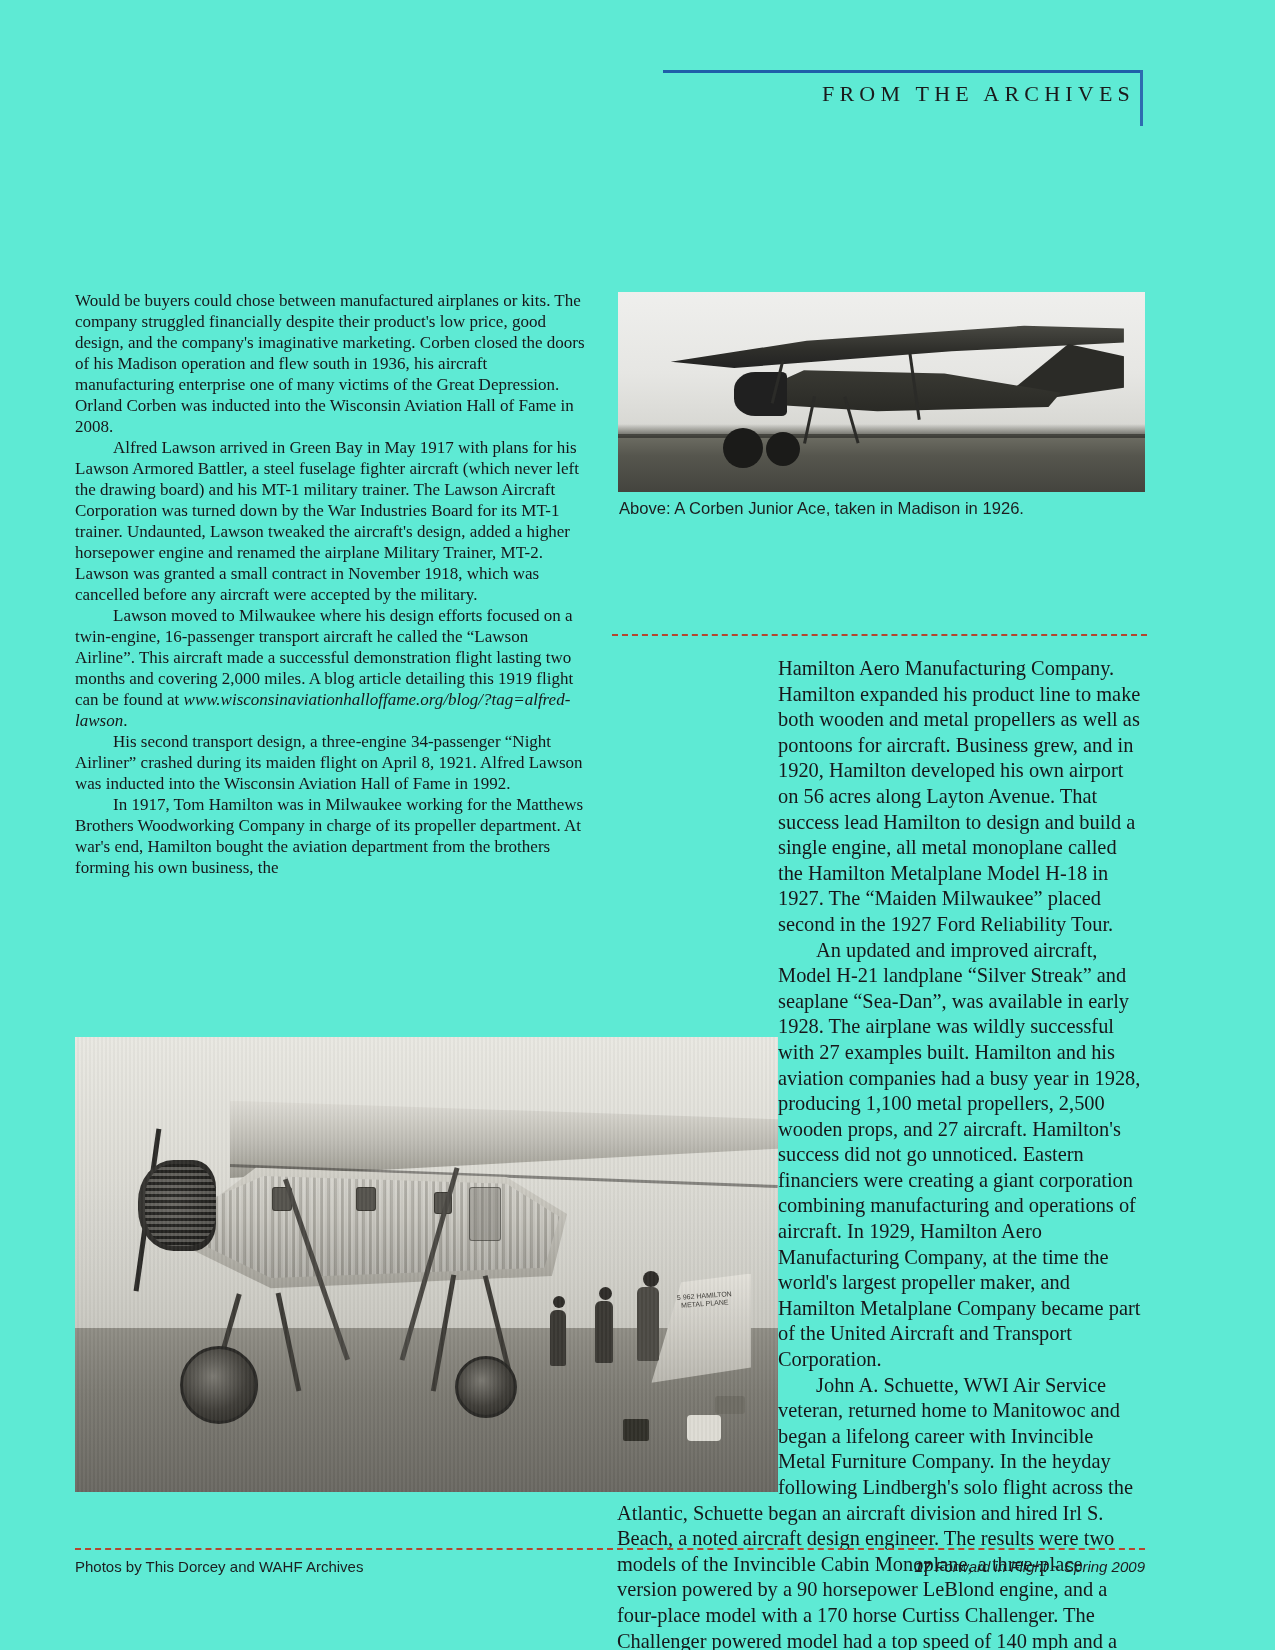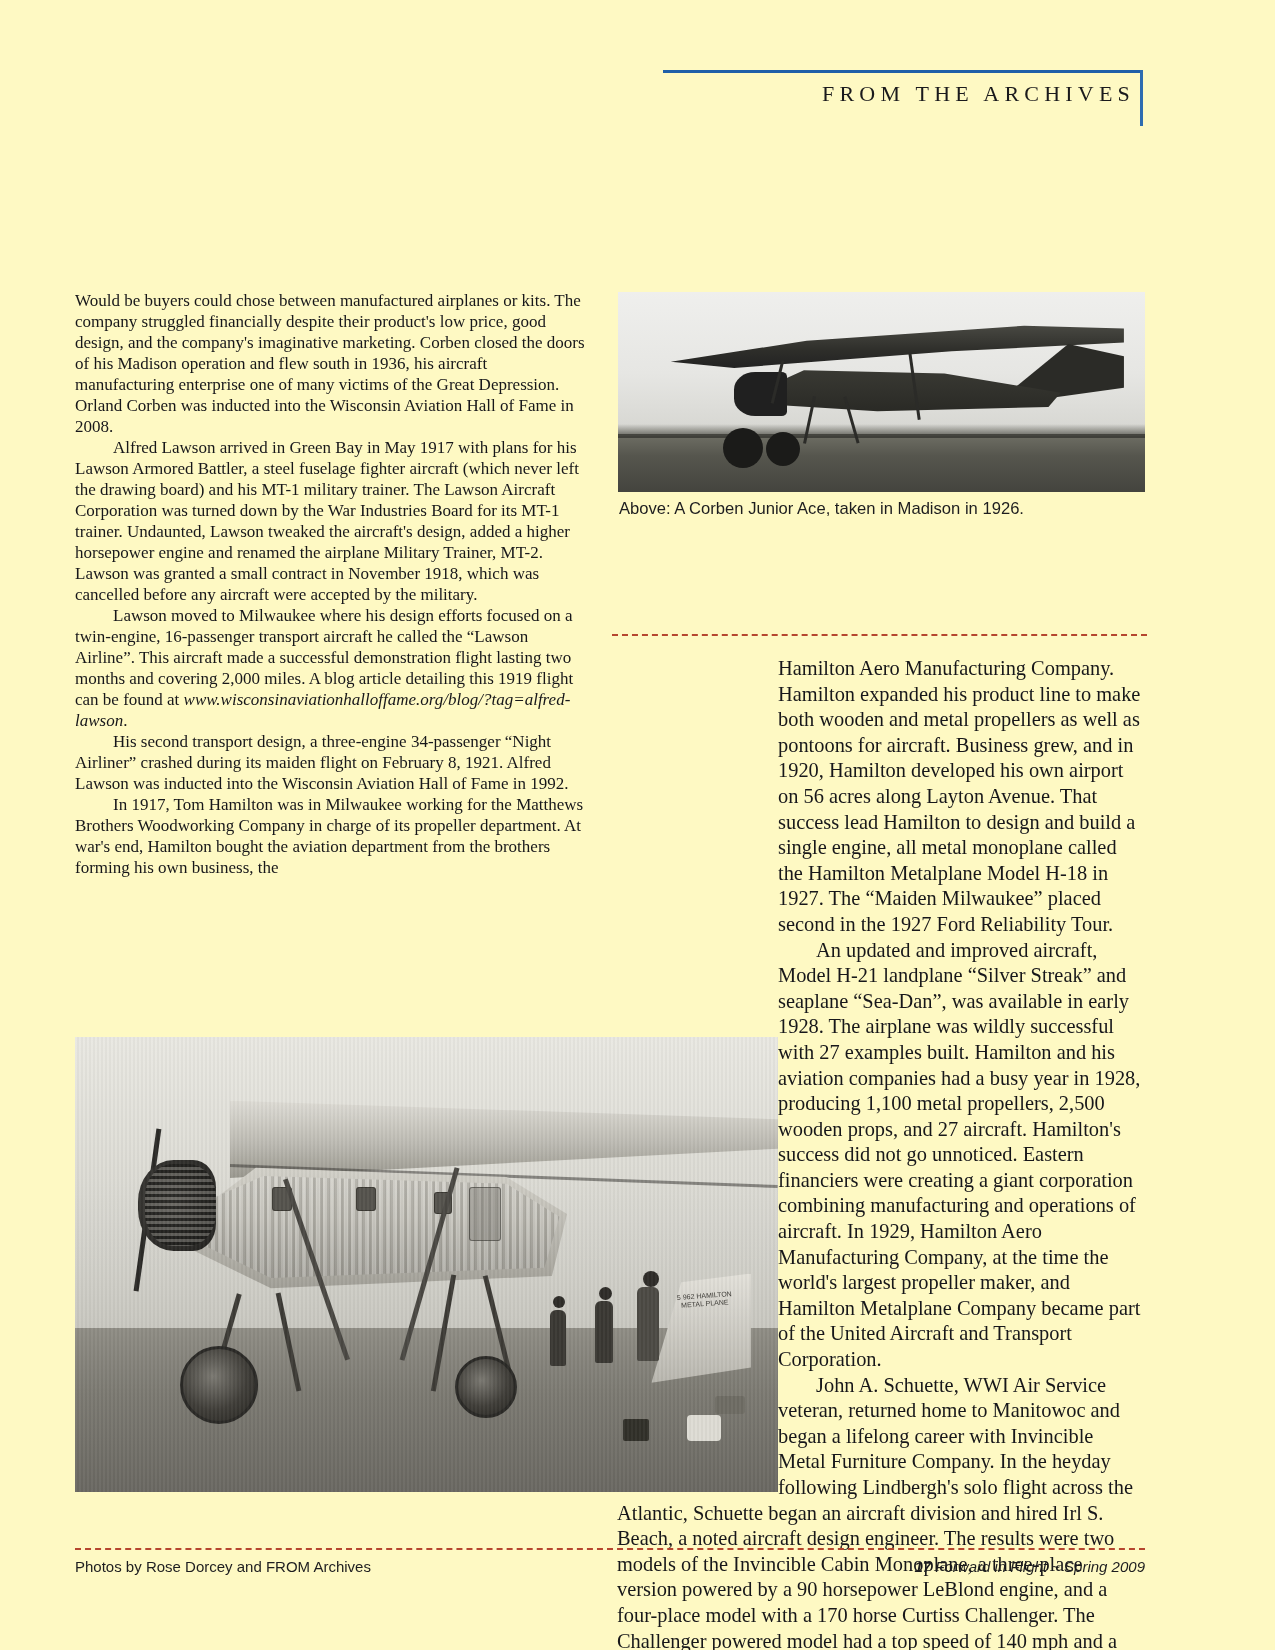--- a/index.html
+++ b/index.html
@@ -4,21 +4,21 @@
 <style>
   html, body {
     margin: 0;
     padding: 0;
     background: #ffffff;
   }
   .page {
     position: relative;
     width: 1275px;
     height: 1650px;
-    background: #fef9c3;
+    background: #5eead4;
     overflow: hidden;
     font-family: "Liberation Serif", serif;
     color: #17171a;
   }
 
   
   .header {
     position: absolute;
     left: 663px;
     top: 64px;
@@ -421,21 +421,21 @@
   <div class="caption-block">
     <p>Above: A Corben Junior Ace, taken in Madison in 1926.</p>
   </div>
 
   <div class="dash-rule dash-caption"></div>
 
   <div class="col-left">
     <p class="body">Would be buyers could chose between manufactured airplanes or kits. The company struggled financially despite their product's low price, good design, and the company's imaginative marketing. Corben closed the doors of his Madison operation and flew south in 1936, his aircraft manufacturing enterprise one of many victims of the Great Depression. Orland Corben was inducted into the Wisconsin Aviation Hall of Fame in 2008.</p>
     <p class="body">Alfred Lawson arrived in Green Bay in May 1917 with plans for his Lawson Armored Battler, a steel fuselage fighter aircraft (which never left the drawing board) and his MT-1 military trainer. The Lawson Aircraft Corporation was turned down by the War Industries Board for its MT-1 trainer. Undaunted, Lawson tweaked the aircraft's design, added a higher horsepower engine and renamed the airplane Military Trainer, MT-2. Lawson was granted a small contract in November 1918, which was cancelled before any aircraft were accepted by the military.</p>
     <p class="body"><span>Lawson moved to Milwaukee where his design efforts focused on a twin-engine, 16-passenger transport aircraft he called the “Lawson Airline”. This aircraft made a successful demonstration flight lasting two months and covering 2,000 miles. A blog article detailing this 1919 flight can be found at </span><span class="ital">www.wisconsinaviationhalloffame.org/blog/?tag=alfred-lawson</span><span>.</span></p>
-    <p class="body">His second transport design, a three-engine 34-passenger “Night Airliner” crashed during its maiden flight on February 8, 1921. Alfred Lawson was inducted into the Wisconsin Aviation Hall of Fame in 1992.</p>
+    <p class="body">His second transport design, a three-engine 34-passenger “Night Airliner” crashed during its maiden flight on April 8, 1921. Alfred Lawson was inducted into the Wisconsin Aviation Hall of Fame in 1992.</p>
     <p class="body">In 1917, Tom Hamilton was in Milwaukee working for the Matthews Brothers Woodworking Company in charge of its propeller department. At war's end, Hamilton bought the aviation department from the brothers forming his own business, the</p>
   </div>
 
   <div class="col-right-wrap">
     <div class="shim-left" style="float: left; width: 161px; height: 836px;"></div>
     <p class="body">Hamilton Aero Manufacturing Company. Hamilton expanded his product line to make both wooden and metal propellers as well as pontoons for aircraft. Business grew, and in 1920, Hamilton developed his own airport on 56 acres along Layton Avenue. That success lead Hamilton to design and build a single engine, all metal monoplane called the Hamilton Metalplane Model H-18 in 1927. The “Maiden Milwaukee” placed second in the 1927 Ford Reliability Tour.</p>
     <p class="body">An updated and improved aircraft, Model H-21 landplane “Silver Streak” and seaplane “Sea-Dan”, was available in early 1928. The airplane was wildly successful with 27 examples built. Hamilton and his aviation companies had a busy year in 1928, producing 1,100 metal propellers, 2,500 wooden props, and 27 aircraft. Hamilton's success did not go unnoticed. Eastern financiers were creating a giant corporation combining manufacturing and operations of aircraft. In 1929, Hamilton Aero Manufacturing Company, at the time the world's largest propeller maker, and Hamilton Metalplane Company became part of the United Aircraft and Transport Corporation.</p>
     <p class="body">John A. Schuette, WWI Air Service veteran, returned home to Manitowoc and began a lifelong career with Invincible Metal Furniture Company. In the heyday following Lindbergh's solo flight across the Atlantic, Schuette began an aircraft division and hired Irl S. Beach, a noted aircraft design engineer. The results were two models of the Invincible Cabin Monoplane, a three-place version powered by a 90 horsepower LeBlond engine, and a four-place model with a 170 horse Curtiss Challenger. The Challenger powered model had a top speed of 140 mph and a list price of $7,800. Both aircraft were unique in their “center-wing” design placing the center of the airfoil in alignment with the center of the prop hub.</p>
   </div>
 
@@ -481,20 +481,20 @@
 
     <div class="p2-bag1"></div>
     <div class="p2-bag2"></div>
     <div class="p2-bag3"></div>
 
     <div class="p2-grain"></div>
   </div>
 
   <div class="dash-rule dash-footer"></div>
   <div class="footer">
-    <div class="footer-left">Photos by Rose Dorcey and FROM Archives</div>
+    <div class="footer-left">Photos by This Dorcey and WAHF Archives</div>
     <div class="footer-right">
       <span class="footer-pageno">17</span>
       <span class="footer-pub">Forward in Flight ~ Spring 2009</span>
     </div>
   </div>
 
 </div>
 
 </body></html>

